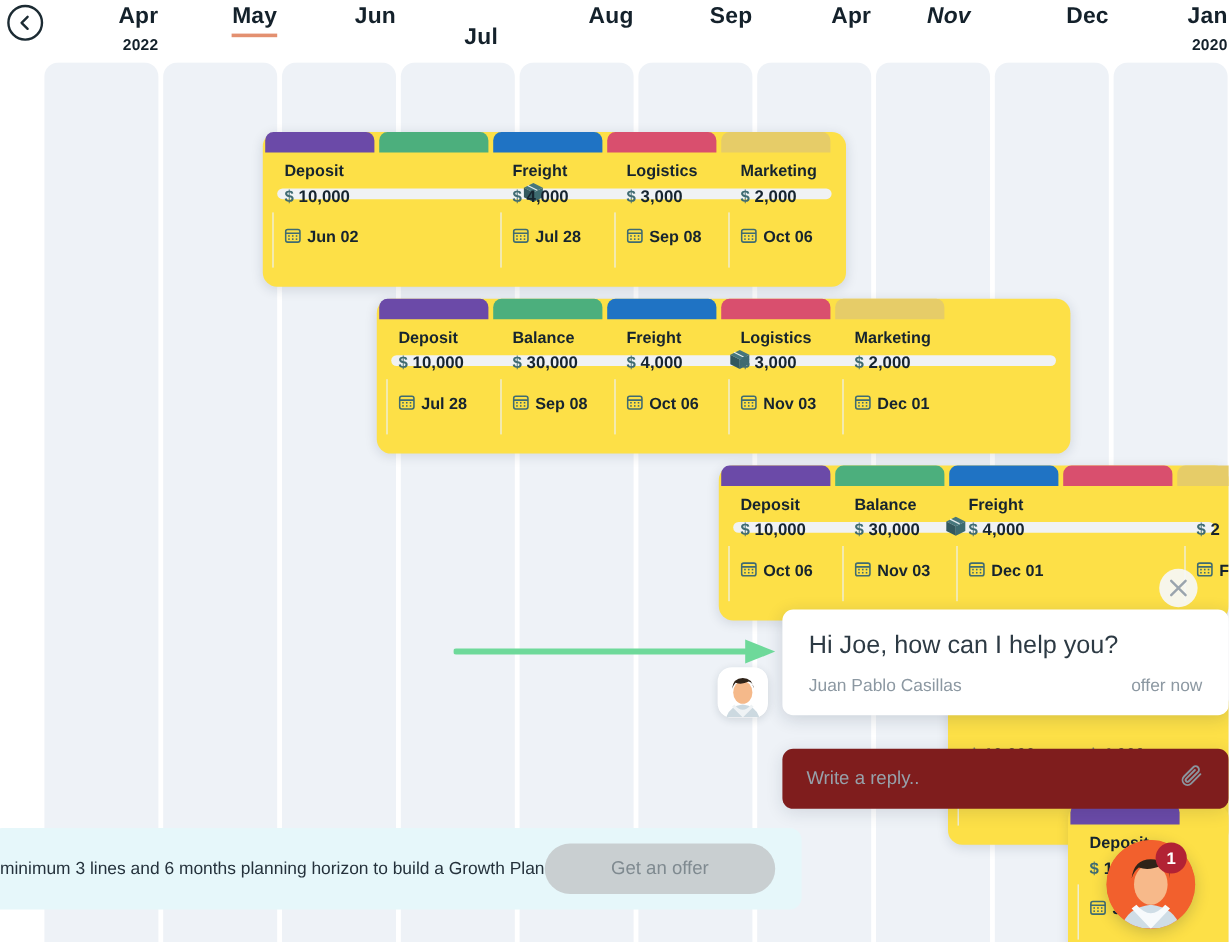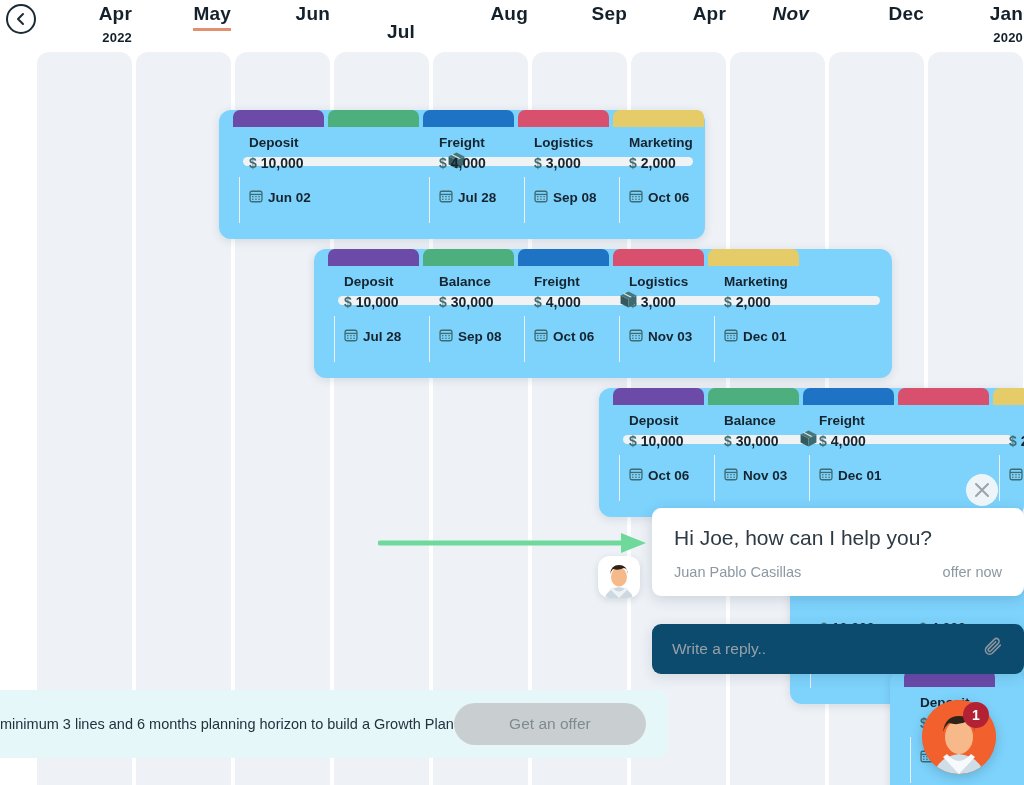--- a/index.html
+++ b/index.html
@@ -45,25 +45,24 @@
   .columns { position: absolute; top: 52px; left:0; width: 1024px; height: 733px; z-index: 1; }
   .col {
     position: absolute; top: 0; width: 95px; height: 733px;
     background: #eef2f7;
     border-top-left-radius: 12px; border-top-right-radius: 12px;
   }
 
   
   .card {
     position: absolute; z-index: 10;
-    background: #7dd3fc;
+    background: #fde047;
     border-radius: 12px;
     box-shadow: 0 2px 10px rgba(22,40,60,.13);
     padding-top: 0;
-    padding-left: 12px;
   }
   .tabs { position: relative; height: 17px; }
   .tab {
     position: absolute; top: 0; height: 17px;
     border-top-left-radius: 7px; border-top-right-radius: 7px;
   }
   .card-body { position: relative; padding: 0 0 12px 0; }
   .cells { position: relative; height: 100px; }
   .cell { position: absolute; top: 0; text-align: left; }
   .cell-title {
@@ -106,21 +105,21 @@
     padding: 18px 22px 6px 22px;
     font-size: 21px; color: #2d3a44; line-height: 24px;
   }
   .chat-meta {
     display:flex; align-items:center; justify-content: space-between;
     padding: 8px 22px 16px 22px;
     font-size: 14.5px; color: #8c98a2;
   }
   .chat-reply {
     position: absolute; z-index: 55; left: 652px; top: 624px;
-    width: 372px; height: 50px; background:#0c4a6e; border-radius: 9px;
+    width: 372px; height: 50px; background:#7f1d1d; border-radius: 9px;
     box-shadow: 0 3px 14px rgba(20,40,60,.13);
     display:flex; align-items:center; padding: 0 20px; cursor: text;
   }
   .chat-reply .ph { font-size: 15.5px; color:#97a1aa; flex:1; }
   .avatar-chip {
     position: absolute; z-index: 56; left: 598px; top: 556px;
     width: 42px; height: 42px; border-radius: 12px;
     background: #fff; box-shadow: 0 2px 7px rgba(20,40,60,.14);
     display:flex; align-items:flex-end; justify-content:center; overflow:hidden;
   }

